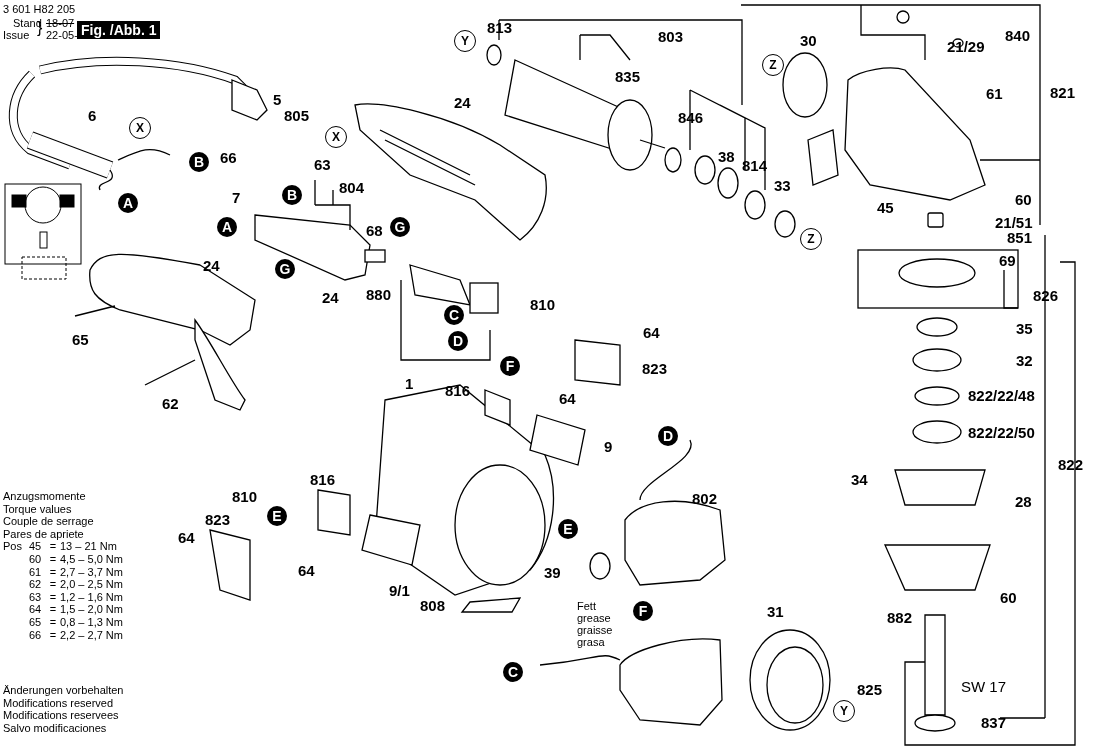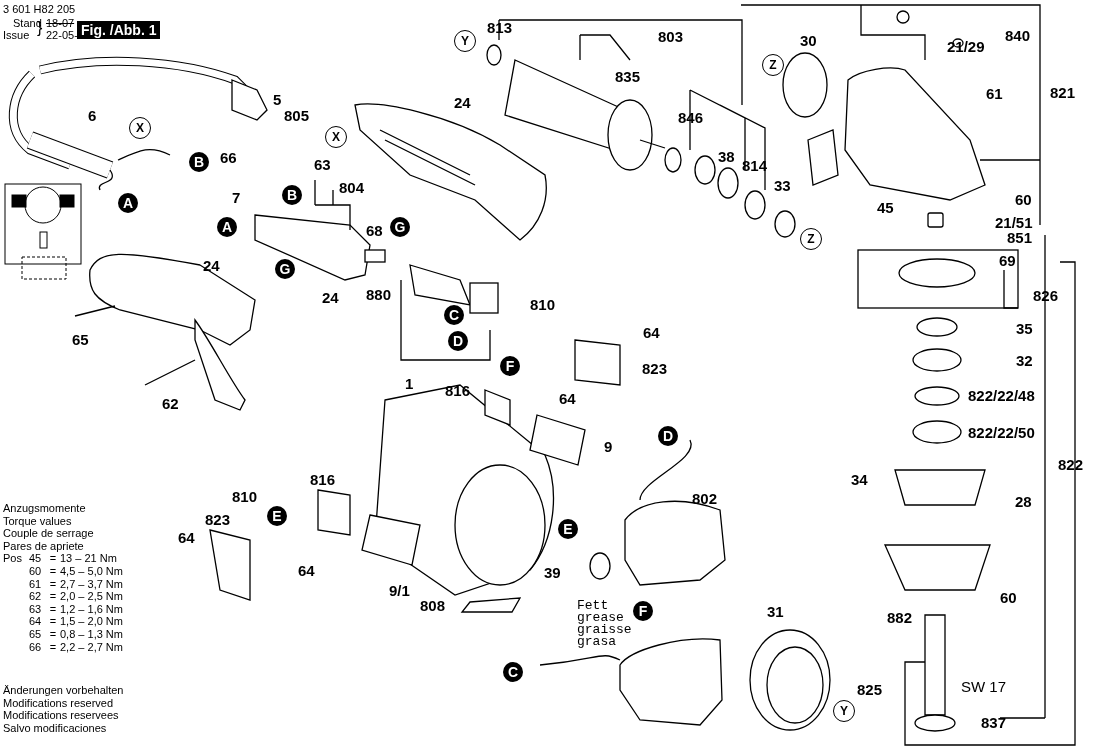--- a/index.html
+++ b/index.html
@@ -10,21 +10,21 @@
   .ref{position:absolute;width:20px;height:20px;border-radius:50%;background:#fff;border:1.3px solid #000;color:#000;font-weight:bold;font-size:12px;line-height:20px;text-align:center;transform:translate(-50%,-50%);}
   .hdr{position:absolute;font-size:11px;line-height:12px;}
   .fig{position:absolute;left:77px;top:21px;background:#000;color:#fff;font-weight:bold;font-size:14px;line-height:18px;padding:0 4px;}
   .strike{text-decoration:line-through;}
   .notes{position:absolute;left:3px;font-size:11px;line-height:12.6px;}
   .torque-row{display:flex;}
   .torque-row span{display:inline-block;}
   .t-pos{width:26px;}
   .t-id{width:17px;}
   .t-eq{width:14px;text-align:center;}
-  .small{position:absolute;font-size:13px;line-height:12px;font-family:Liberation Mono, monospace;}
+  .small{position:absolute;font-size:11px;line-height:12px;}
 </style>
 </head>
 <body>
 
 <svg class="art" viewBox="0 0 1094 749" xmlns="http://www.w3.org/2000/svg" fill="none" stroke="#000" stroke-width="1.3">
 
   <g>
     <path d="M40 70 C 100 55, 180 60, 235 80 L 245 90" stroke-width="9" stroke="#000"></path>
     <path d="M40 70 C 100 55, 180 60, 235 80 L 245 90" stroke-width="7" stroke="#fff"></path>
     <path d="M32 74 C 10 95, 5 130, 30 150 L 70 165" stroke-width="9"></path>
@@ -133,21 +133,21 @@
 </svg>
 
 <div class="hdr" style="left:3px;top:3px;">3 601 H82 205</div>
 <div class="hdr" style="left:13px;top:17px;">Stand</div>
 <div class="hdr" style="left:3px;top:29px;">Issue</div>
 <div class="hdr" style="left:37px;top:14px;font-size:16px;line-height:28px;">}</div>
 <div class="hdr strike" style="left:46px;top:17px;">18-07</div>
 <div class="hdr" style="left:46px;top:29px;">22-05-13</div>
 <div class="fig">Fig. /Abb. 1</div>
 
-<div class="notes" style="top:502px;">
+<div class="notes" style="top:490px;">
   <div>Anzugsmomente</div>
   <div>Torque values</div>
   <div>Couple de serrage</div>
   <div>Pares de apriete</div>
   <div class="torque-row">
       <span class="t-pos">Pos</span>
       <span class="t-id">45</span>
       <span class="t-eq">=</span>
       <span>13  – 21 Nm</span>
     </div>

